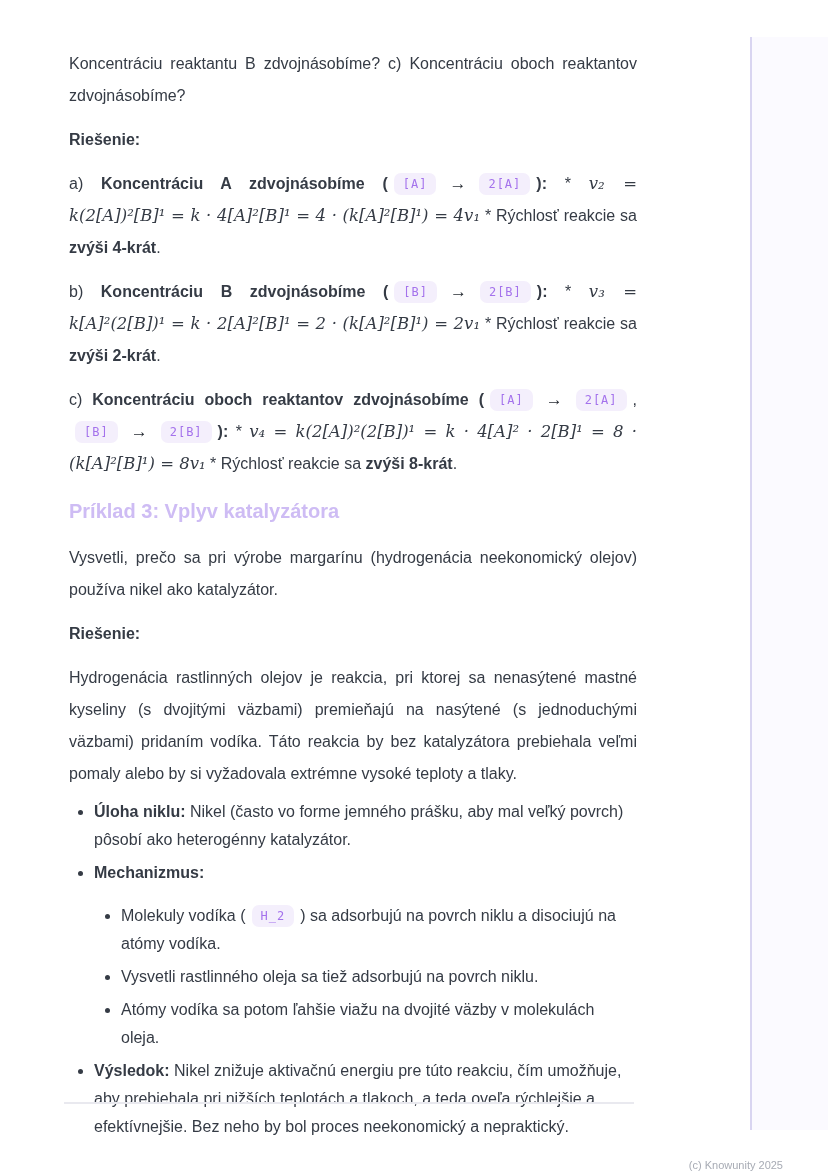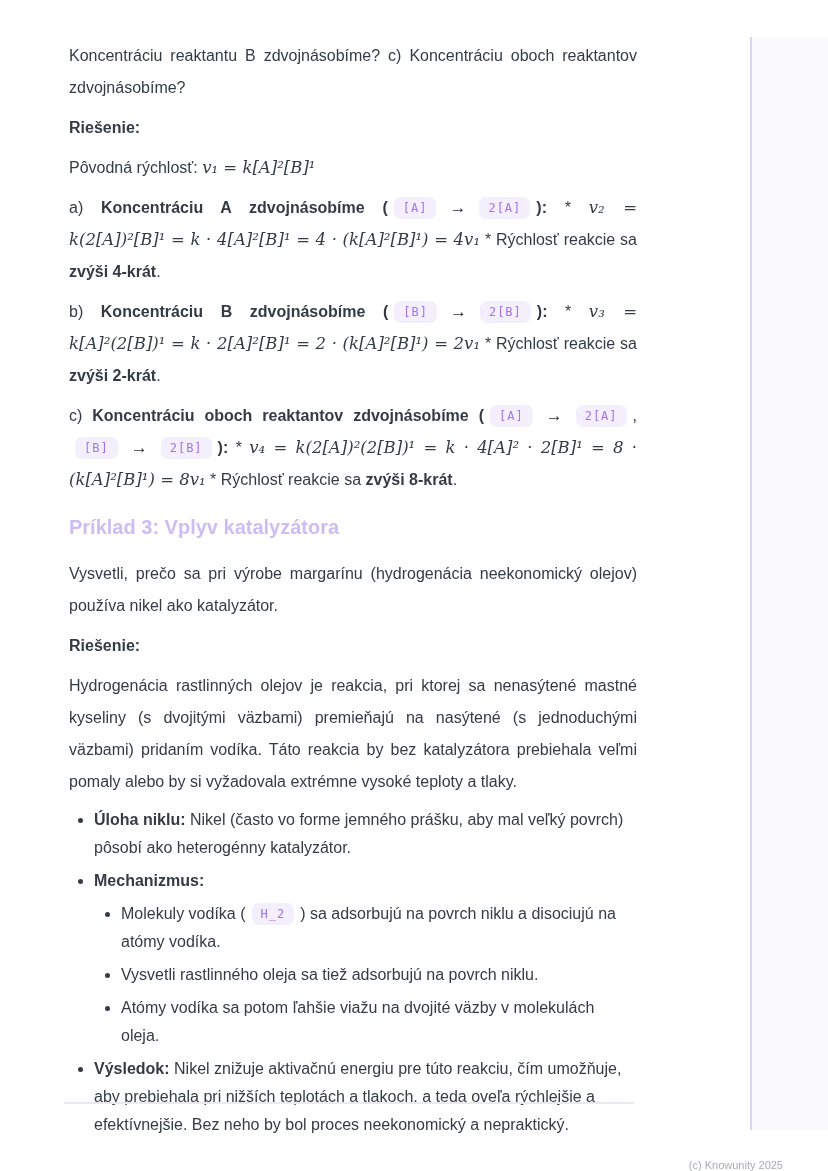--- a/index.html
+++ b/index.html
@@ -13,63 +13,62 @@
   .side-strip{
     position:absolute;left:750px;top:37px;width:78px;height:1093px;
     background:var(--strip-bg,#fbfaff);
     border-left:2px solid var(--strip-line,#d9d5f1);
     box-sizing:border-box;
   }
   .content{
     position:absolute;left:69px;top:36px;width:568px;
     font-size:16px;line-height:32px;
   }
-  .content p{margin:4px 0 8px;}
+  .content p{margin:12px 0 8px;}
   .content p.just{text-align:justify;}
   .b{font-weight:700;}
   .m{font-family:"DejaVu Serif",serif;font-style:italic;font-size:16.5px;}
   .badge{
     display:inline-block;
     background:var(--badge-bg,#f4effc);
     color:var(--badge-text,#a472ec);
     font-family:"DejaVu Sans Mono",monospace;
     font-size:12px;line-height:20px;letter-spacing:1px;
     padding:1px 9px;border-radius:7px;margin:0 6px;
     transform:translateY(-1px);
     white-space:nowrap;
   }
   .arrow{font-weight:700;color:#272c33;margin:0 7px;font-size:17px;}
   h2.section-heading{
     font-size:20px;line-height:34px;font-weight:700;
     color:var(--heading,#cebcf4);
     margin:14px 0 14px;
   }
   ul.blist{list-style:disc;margin:2px 0 8px;padding-left:25px;line-height:28px;}
-  ul.blist ul.blist{margin:5px 0 0;padding-left:27px;}
+  ul.blist ul.blist{margin:15px 0 0;padding-left:27px;}
   ul.blist li{margin:0 0 5px;}
   ul.blist li::marker{color:#353b45;}
   .divider{
     position:absolute;left:64px;top:1102px;width:570px;height:0;
     border-top:2px solid var(--divider,#e9e9ef);
   }
   .footer{
     position:absolute;top:1158px;right:45px;
     font-size:11px;line-height:14px;
     color:var(--muted,#a7abb4);
   }
 </style>
 </head>
 <body style="--text: #353b45; --heading: #cebcf4; --badge-bg: #f4effc; --badge-text: #a472ec; --divider: #e9e9ef; --muted: #a7abb4; --strip-bg: #fbfaff; --strip-line: #d9d5f1;">
 
 <div class="page">
   <div class="side-strip"></div>
   <div class="content" id="content">
       <p class="just"><span class="t">Koncentráciu reaktantu B zdvojnásobíme? c) Koncentráciu oboch reaktantov zdvojnásobíme?</span></p>
       <p><span class="b">Riešenie:</span></p>
-      <p><span class="t">Pôvodná rýchlosť: </span><span class="m">v₁ = k[A]²[B]¹</span></p>
       <p class="just"><span class="t">a) </span><span class="b">Koncentráciu A zdvojnásobíme (</span><span class="badge">[A]</span><span class="arrow">→</span><span class="badge">2[A]</span><span class="b">):</span><span class="t"> * </span><span class="m">v₂ = k(2[A])²[B]¹ = k · 4[A]²[B]¹ = 4 · (k[A]²[B]¹) = 4v₁</span><span class="t"> * Rýchlosť reakcie sa </span><span class="b">zvýši 4-krát</span><span class="t">.</span></p>
       <p class="just"><span class="t">b) </span><span class="b">Koncentráciu B zdvojnásobíme (</span><span class="badge">[B]</span><span class="arrow">→</span><span class="badge">2[B]</span><span class="b">):</span><span class="t"> * </span><span class="m">v₃ = k[A]²(2[B])¹ = k · 2[A]²[B]¹ = 2 · (k[A]²[B]¹) = 2v₁</span><span class="t"> * Rýchlosť reakcie sa </span><span class="b">zvýši 2-krát</span><span class="t">.</span></p>
       <p class="just"><span class="t">c) </span><span class="b">Koncentráciu oboch reaktantov zdvojnásobíme (</span><span class="badge">[A]</span><span class="arrow">→</span><span class="badge">2[A]</span><span class="t">,</span><span class="badge">[B]</span><span class="arrow">→</span><span class="badge">2[B]</span><span class="b">):</span><span class="t"> * </span><span class="m">v₄ = k(2[A])²(2[B])¹ = k · 4[A]² · 2[B]¹ = 8 · (k[A]²[B]¹) = 8v₁</span><span class="t"> * Rýchlosť reakcie sa </span><span class="b">zvýši 8-krát</span><span class="t">.</span></p>
       <h2 class="section-heading">Príklad 3: Vplyv katalyzátora</h2>
       <p class="just"><span class="t">Vysvetli, prečo sa pri výrobe margarínu (hydrogenácia neekonomický olejov) používa nikel ako katalyzátor.</span></p>
       <p><span class="b">Riešenie:</span></p>
       <p class="just"><span class="t">Hydrogenácia rastlinných olejov je reakcia, pri ktorej sa nenasýtené mastné kyseliny (s dvojitými väzbami) premieňajú na nasýtené (s jednoduchými väzbami) pridaním vodíka. Táto reakcia by bez katalyzátora prebiehala veľmi pomaly alebo by si vyžadovala extrémne vysoké teploty a tlaky.</span></p>
       <ul class="blist">
         <li><span class="b">Úloha niklu:</span><span class="t"> Nikel (často vo forme jemného prášku, aby mal veľký povrch) pôsobí ako heterogénny katalyzátor.</span></li>
         <li><span class="b">Mechanizmus:</span><ul class="blist">

